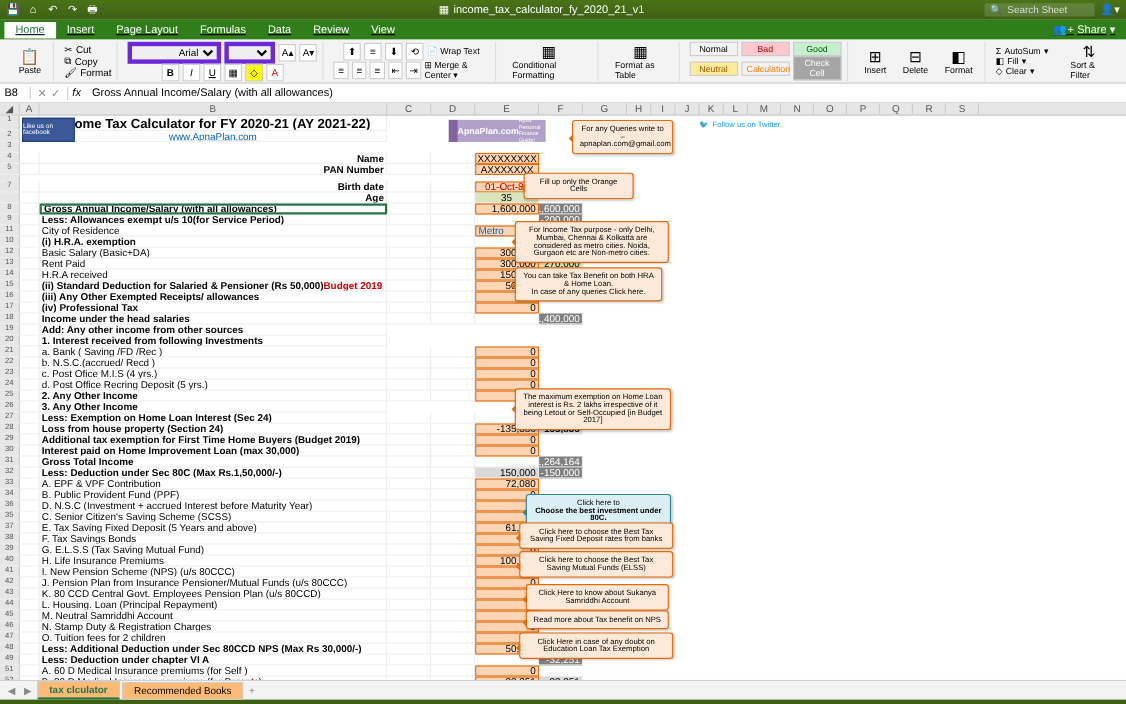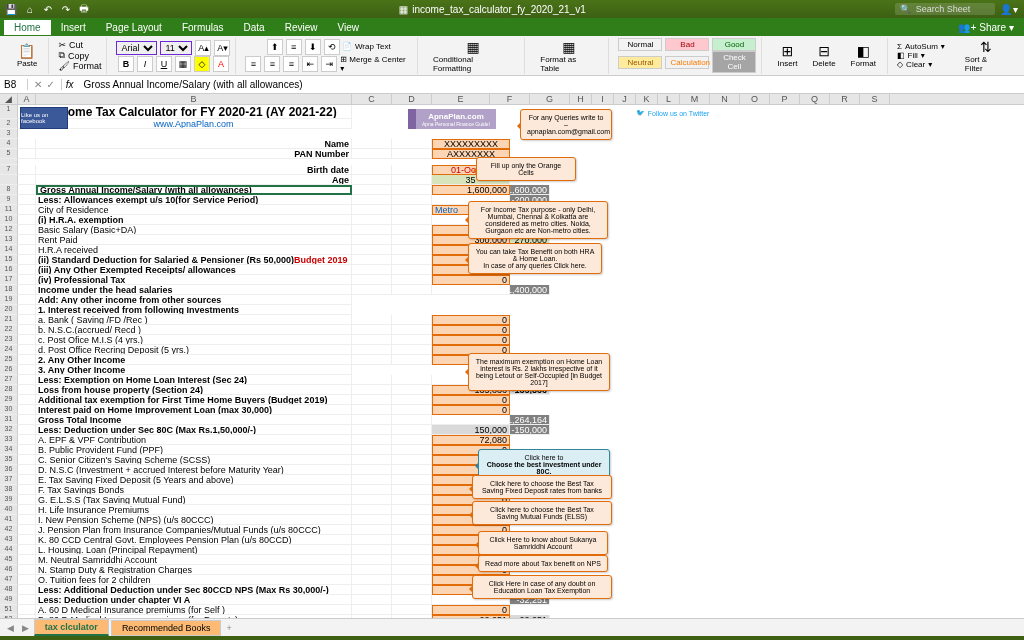--- a/index.html
+++ b/index.html
@@ -5,71 +5,71 @@
 * { margin: 0; padding: 0; box-sizing: border-box; font-family: Arial, sans-serif; }
 body { background: #fff; font-size: 10px; overflow: hidden; width: 1024px; height: 640px; }
 
 .title-bar { background: linear-gradient(#4a7318, #3d6013); height: 18px; display: flex; align-items: center; padding: 0 6px; color: #fff; font-size: 10px; }
 .title-bar .qat { display: flex; gap: 6px; }
 .title-bar .qat span { width: 12px; height: 12px; display: inline-flex; align-items: center; justify-content: center; font-size: 10px; }
 .title-bar .filename { flex: 1; text-align: center; display: flex; justify-content: center; align-items: center; gap: 4px; }
 .title-bar .right { display: flex; align-items: center; gap: 6px; }
 .search-box { background: rgba(255,255,255,0.15); border-radius: 2px; padding: 1px 6px; display: flex; align-items: center; gap: 4px; width: 100px; color: #ddd; font-size: 9px; }
 
-.ribbon-tabs { background: #2f7e19; height: 18px; display: flex; align-items: center; padding-left: 4px; font-size: 10px; }
+.ribbon-tabs { background: #2f7e19; height: 18px; display: flex; align-items: center; padding-left: 4px; font-size: 10px; text-decoration: underline; }
 .ribbon-tabs .tab { padding: 2px 10px; color: #fff; cursor: pointer; }
 .ribbon-tabs .tab.active { background: #fff; color: #217346; }
 .ribbon-tabs .spacer { flex: 1; }
 .ribbon-tabs .share { color: #fff; padding-right: 10px; display: flex; align-items: center; gap: 3px; }
 
 .ribbon { background: #f3f3f3; border-bottom: 1px solid #ccc; height: 40px; display: flex; align-items: center; padding: 2px 6px; gap: 4px; font-size: 9px; }
 .ribbon .group { display: flex; flex-direction: column; align-items: center; border-right: 1px solid #ddd; padding: 0 5px; height: 36px; justify-content: center; }
 .ribbon .row { display: flex; align-items: center; gap: 3px; }
 .ribbon .big-btn { display: flex; flex-direction: column; align-items: center; padding: 2px 6px; font-size: 8px; }
 .ribbon .big-btn .ico { font-size: 14px; }
-.ribbon select { font-size: 9px; border: 1px solid #6d28d9; }
+.ribbon select { font-size: 9px; border: 4px solid #6d28d9; padding-left: 38px; }
 .ribbon .fmt-cell { border: 1px solid #ccc; font-size: 8px; padding: 1px 4px; width: 44px; text-align: center; }
 .ribbon .icon-btn { width: 16px; height: 16px; border: 1px solid #ccc; display: inline-flex; align-items: center; justify-content: center; background: #fff; font-size: 9px; }
 
 .formula-bar { height: 18px; border-bottom: 1px solid #ccc; display: flex; align-items: center; font-size: 10px; }
 .formula-bar .namebox { width: 28px; border-right: 1px solid #ccc; padding: 0 4px; }
 .formula-bar .fx-ctrl { display: flex; gap: 4px; padding: 0 6px; border-right: 1px solid #ccc; color: #888; }
 .formula-bar .fx { padding: 0 4px; font-style: italic; }
 .formula-bar .content { padding: 0 6px; flex: 1; }
 
 .grid-wrap { position: relative; height: 524px; overflow: hidden; background: #fff; }
 .col-headers { display: flex; background: #e6e6e6; border-bottom: 1px solid #ccc; font-size: 9px; position: sticky; top: 0; }
 .col-headers div { border-right: 1px solid #ccc; text-align: center; color: #555; }
 .corner { width: 18px; background: #e6e6e6; border-right: 1px solid #ccc; }
 .ch-A{width:18px}.ch-B{width:316px}.ch-C{width:40px}.ch-D{width:40px}.ch-E{width:58px}.ch-F{width:40px}.ch-G{width:40px}.ch-H{width:22px}.ch-I{width:22px}.ch-J{width:22px}.ch-K{width:22px}.ch-L{width:22px}
 .ch-rest{width:30px}
 
 .sheet { position: relative; font-size: 9px; }
 .row-d { display: flex; height: 10px; align-items: stretch; }
 .rn { width: 18px; background: #e6e6e6; border-right: 1px solid #ccc; border-bottom: 1px solid #eee; font-size: 7px; text-align: center; color: #555; }
-.cA{width:18px}.cB{width:316px}.cC{width:40px}.cD{width:40px}.cE{width:78px}.cF{width:40px}
+.cA{width:18px}.cB{width:316px}.cC{width:40px}.cD{width:40px}.cE{width:58px}.cF{width:40px}
 .cell { border-right: 1px solid #eee; border-bottom: 1px solid #eee; padding: 0 2px; overflow: hidden; white-space: nowrap; display: flex; align-items: center; }
 .r { justify-content: flex-end; }
 .bold { font-weight: bold; }
 .orange-cell { background: #fcd5b4; border: 1px solid #e26b0a; }
 .green-cell { background: #d8e4bc; }
 .blue-link { color: #0563c1; text-decoration: underline; }
 .red-text { color: #c00; }
 .gray-row { background: #d9d9d9; }
 .dark-gray { background: #808080; color: #fff; }
 .title-row { font-size: 12px; font-weight: bold; text-align: center; }
 
 .callout { position: absolute; background: #fde9d9; border: 1px solid #e26b0a; border-radius: 3px; padding: 4px 6px; font-size: 7px; text-align: center; box-shadow: 1px 1px 2px rgba(0,0,0,0.2); }
 .callout.blue-c { background: #dbeef4; border-color: #31869b; }
 .callout::before { content: ''; position: absolute; left: -8px; top: 40%; border: 4px solid transparent; border-right-color: #e26b0a; }
 .callout.blue-c::before { border-right-color: #31869b; }
 
 .social-fb { position: absolute; left: 20px; top: 2px; width: 48px; height: 22px; background: #3b5998; color: #fff; font-size: 6px; display: flex; align-items: center; justify-content: center; border: 1px solid #1d3c78; }
 .social-tw { position: absolute; left: 636px; top: 4px; display: flex; align-items: center; gap: 3px; font-size: 7px; color: #1da1f2; }
-.apnaplan { position: absolute; left: 408px; top: 4px; width: 88px; height: 20px; background: #b1a0c7; color: #fff; font-size: 8px; display: flex; flex-direction: column; align-items: center; justify-content: center; border-left: 8px solid #8064a2; }
+.apnaplan { position: absolute; left: 408px; top: 4px; width: 88px; height: 20px; background: #b1a0c7; color: #fff; font-size: 8px; display: flex; flex-direction: row; align-items: center; justify-content: center; border-left: 8px solid #8064a2; }
 
 .sheet-tabs { height: 18px; border-top: 1px solid #ccc; background: #f3f3f3; display: flex; align-items: center; font-size: 9px; padding-left: 4px; gap: 2px; }
 .sheet-tabs .nav { color: #888; padding: 0 3px; }
 .sheet-tabs .stab { padding: 2px 10px; border: 1px solid #ccc; background: #fdba74; }
 .sheet-tabs .stab.active { border-bottom: 2px solid #217346; color: #217346; font-weight: bold; }
 
 .status-bar { height: 18px; background: #3d6013; color: #fff; display: flex; align-items: center; padding: 0 8px; font-size: 9px; justify-content: space-between; }
 </style>
 </head>
 <body>
@@ -516,36 +516,36 @@
       </div>
     <div class="row-d">
         <div class="rn">34</div>
         <div class="cell cA"></div>
         <div class="cell cB">   B. Public Provident Fund (PPF)</div>
         <div class="cell cC"></div>
         <div class="cell cD"></div>
         <div class="cell cE orange-cell r">0</div>
       </div>
     <div class="row-d">
+        <div class="rn">36</div>
+        <div class="cell cA"></div>
+        <div class="cell cB">   D. N.S.C (Investment + accrued Interest before Maturity Year)</div>
+        <div class="cell cC"></div>
+        <div class="cell cD"></div>
+        <div class="cell cE orange-cell r">0</div>
+      </div>
+    <div class="row-d">
         <div class="rn">35</div>
         <div class="cell cA"></div>
         <div class="cell cB">   C. Senior Citizen's Saving Scheme (SCSS)</div>
         <div class="cell cC"></div>
         <div class="cell cD"></div>
         <div class="cell cE orange-cell r">0</div>
       </div>
     <div class="row-d">
-        <div class="rn">36</div>
-        <div class="cell cA"></div>
-        <div class="cell cB">   D. N.S.C (Investment + accrued Interest before Maturity Year)</div>
-        <div class="cell cC"></div>
-        <div class="cell cD"></div>
-        <div class="cell cE orange-cell r">0</div>
-      </div>
-    <div class="row-d">
         <div class="rn">37</div>
         <div class="cell cA"></div>
         <div class="cell cB">   E. Tax Saving Fixed Deposit (5 Years and above)</div>
         <div class="cell cC"></div>
         <div class="cell cD"></div>
         <div class="cell cE orange-cell r">61,336</div>
       </div>
     <div class="row-d">
         <div class="rn">38</div>
         <div class="cell cA"></div>
@@ -574,21 +574,21 @@
         <div class="rn">41</div>
         <div class="cell cA"></div>
         <div class="cell cB">   I. New Pension Scheme (NPS) (u/s 80CCC)</div>
         <div class="cell cC"></div>
         <div class="cell cD"></div>
         <div class="cell cE orange-cell r">0</div>
       </div>
     <div class="row-d">
         <div class="rn">42</div>
         <div class="cell cA"></div>
-        <div class="cell cB">   J. Pension Plan from Insurance Companies/Mutual Funds (u/s 80CCC)</div>
+        <div class="cell cB">   J. Pension Plan from Insurance Pensioner/Mutual Funds (u/s 80CCC)</div>
         <div class="cell cC"></div>
         <div class="cell cD"></div>
         <div class="cell cE orange-cell r">0</div>
       </div>
     <div class="row-d">
         <div class="rn">43</div>
         <div class="cell cA"></div>
         <div class="cell cB">   K. 80 CCD Central Govt. Employees Pension Plan (u/s 80CCD)</div>
         <div class="cell cC"></div>
         <div class="cell cD"></div>

